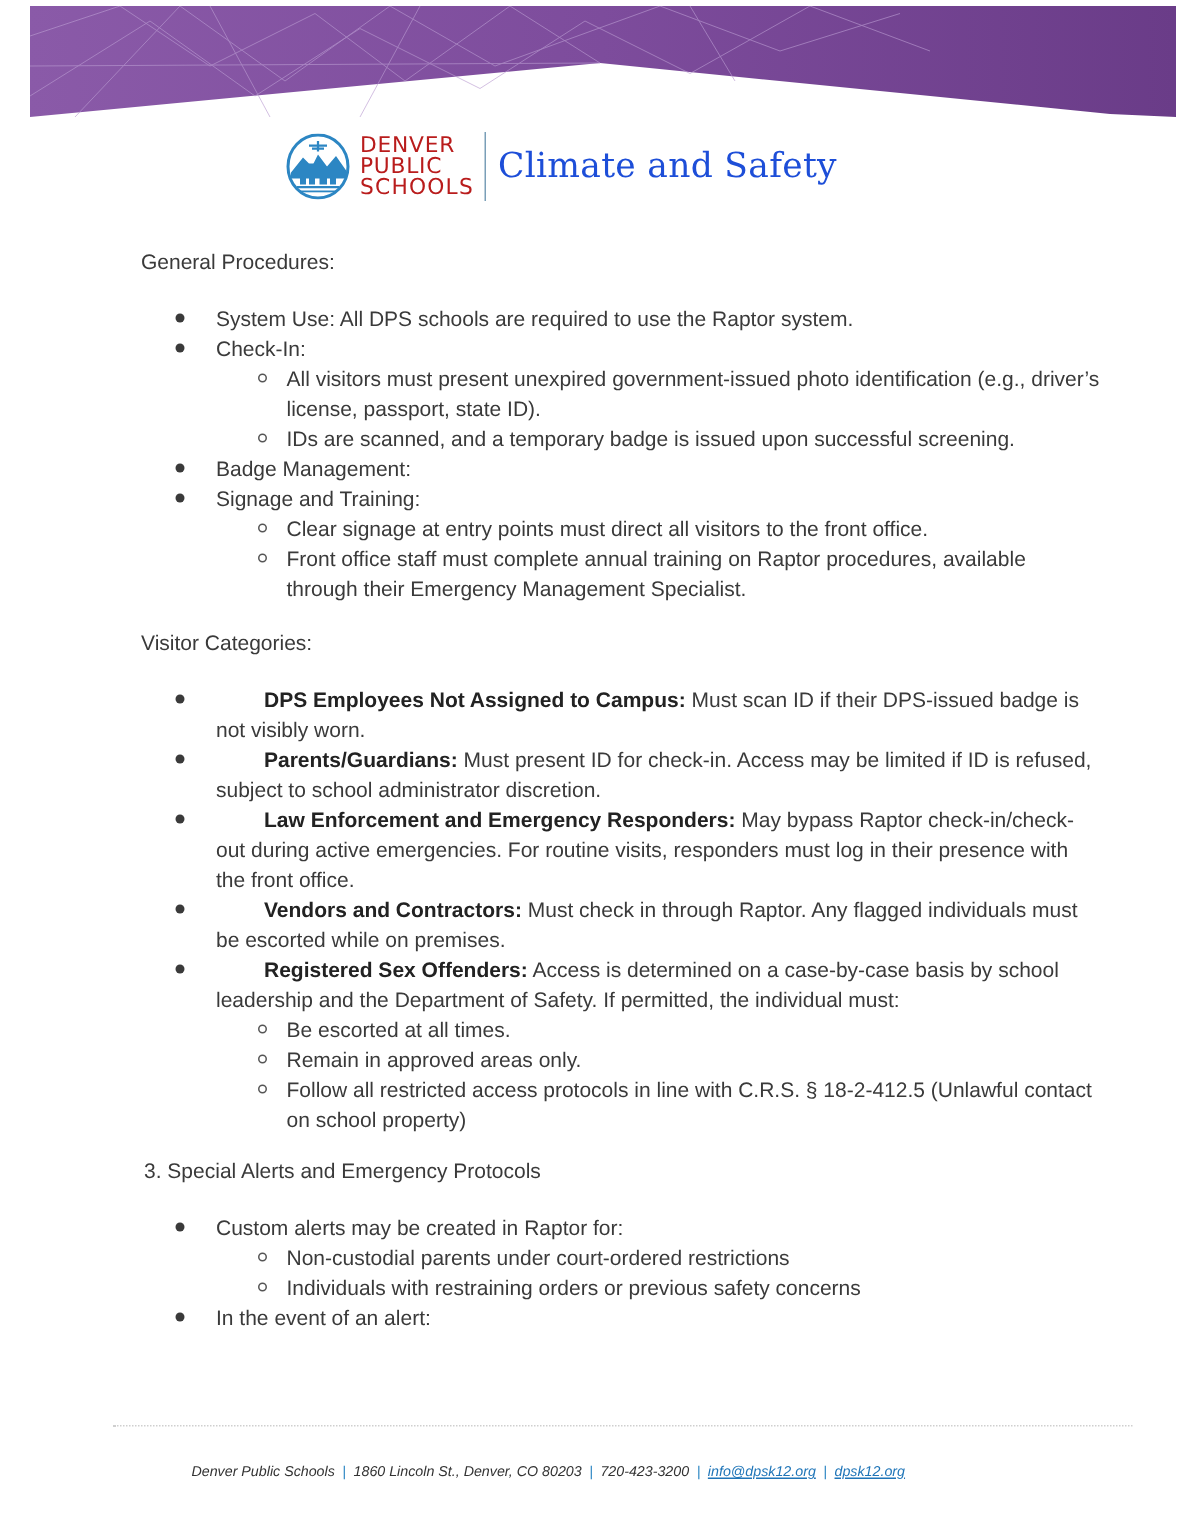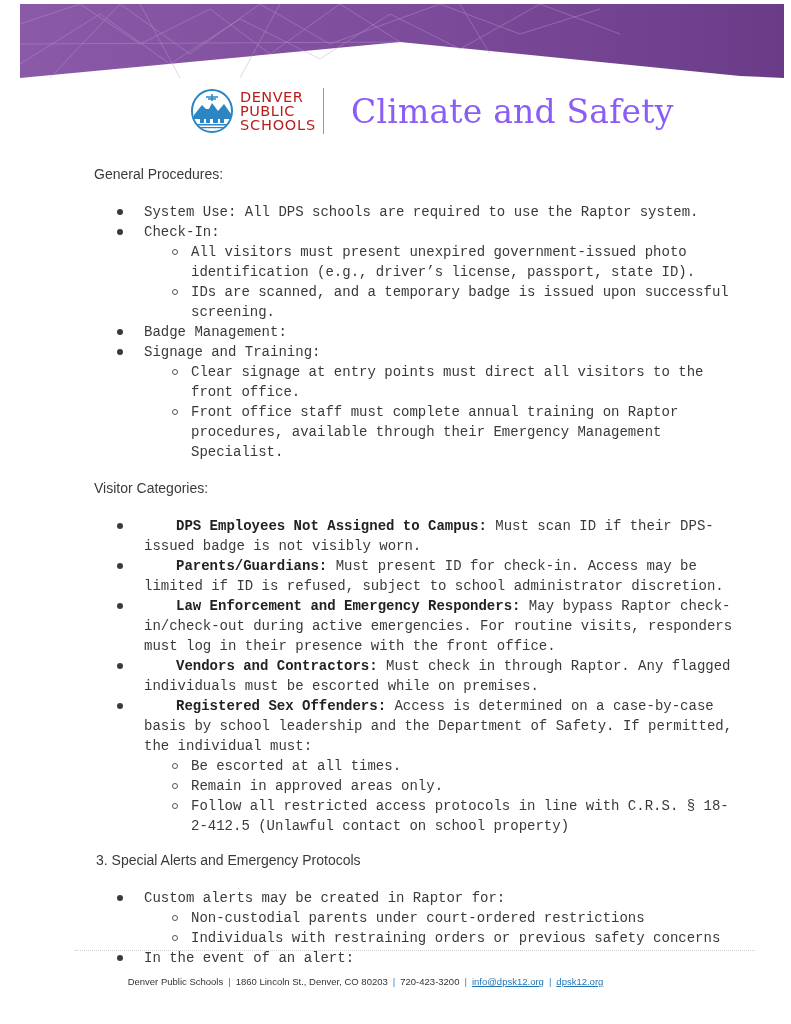--- a/index.html
+++ b/index.html
@@ -5,35 +5,35 @@
     html, body { margin: 0; padding: 0; background: #ffffff; }
     body { width: 791px; height: 1024px; position: relative; overflow: hidden;
            font-family: "Liberation Sans", "DejaVu Sans", sans-serif; color: #3a3a3a; }
     .banner { position: absolute; left: 20px; top: 4px; width: 764px; height: 74px; }
     .logo { position: absolute; left: 190px; top: 88px; display: flex; align-items: center; }
     .logo-emblem { width: 44px; height: 44px; }
     .logo-words { margin-left: 6px; color: #b91c1c; font-family: "DejaVu Sans", sans-serif;
                   font-size: 14.5px; line-height: 14px; letter-spacing: 0.5px; }
     .logo-words div:last-child { letter-spacing: 0.8px; }
     .logo-sep { width: 1px; height: 46px; background: #7a9fb8; margin: 0 8px 0 7px; }
-    .logo-title { color: #8b5cf6; font-family: "DejaVu Serif", serif; font-size: 33px; letter-spacing: 0.2px; margin-left: 19px; }
+    .logo-title { color: #1d4ed8; font-family: "DejaVu Serif", serif; font-size: 23px; letter-spacing: 0.2px; }
 
     .content { position: absolute; left: 94px; top: 164px; width: 640px; font-size: 14px; line-height: 20px; }
     .section-head { margin: 0; font-weight: normal; font-size: 14px; }
     ul { list-style: none; margin: 0; padding: 0; }
-    .l1 > li { position: relative; padding-left: 50px; font-family: Liberation Mono, monospace; }
+    .l1 > li { position: relative; padding-left: 50px; }
     .l1 > li::before { content: ""; position: absolute; left: 23px; top: 7px; width: 6px; height: 6px;
                        border-radius: 50%; background: #3a3a3a; }
     .l2 > li { position: relative; padding-left: 47px; }
     .l2 > li::before { content: ""; position: absolute; left: 28px; top: 7px; width: 4px; height: 4px;
                        border-radius: 50%; border: 1px solid #555; }
     b { color: #222; margin-left: 32px; }
     .footer-rule { position: absolute; left: 75px; top: 950px; width: 680px; border-top: 1px dotted #cfcfcf; }
     .footer { position: absolute; left: 0; width: 731px; top: 976px; text-align: center;
-              font-size: 9.5px; color: #333; }
+              font-size: 9.5px; color: #333; font-style: italic; }
     .footer .sep { color: #2c86c3; margin: 0 5px; }
     .footer a { color: #1f75b8; text-decoration: underline; }
   </style>
 </head>
 <body>
 
 <svg class="banner" viewBox="0 0 764 74" preserveAspectRatio="none">
   <defs>
     <linearGradient id="bg" x1="0" x2="1" y1="0" y2="0">
       <stop offset="0" stop-color="#8a5aa8"></stop>

